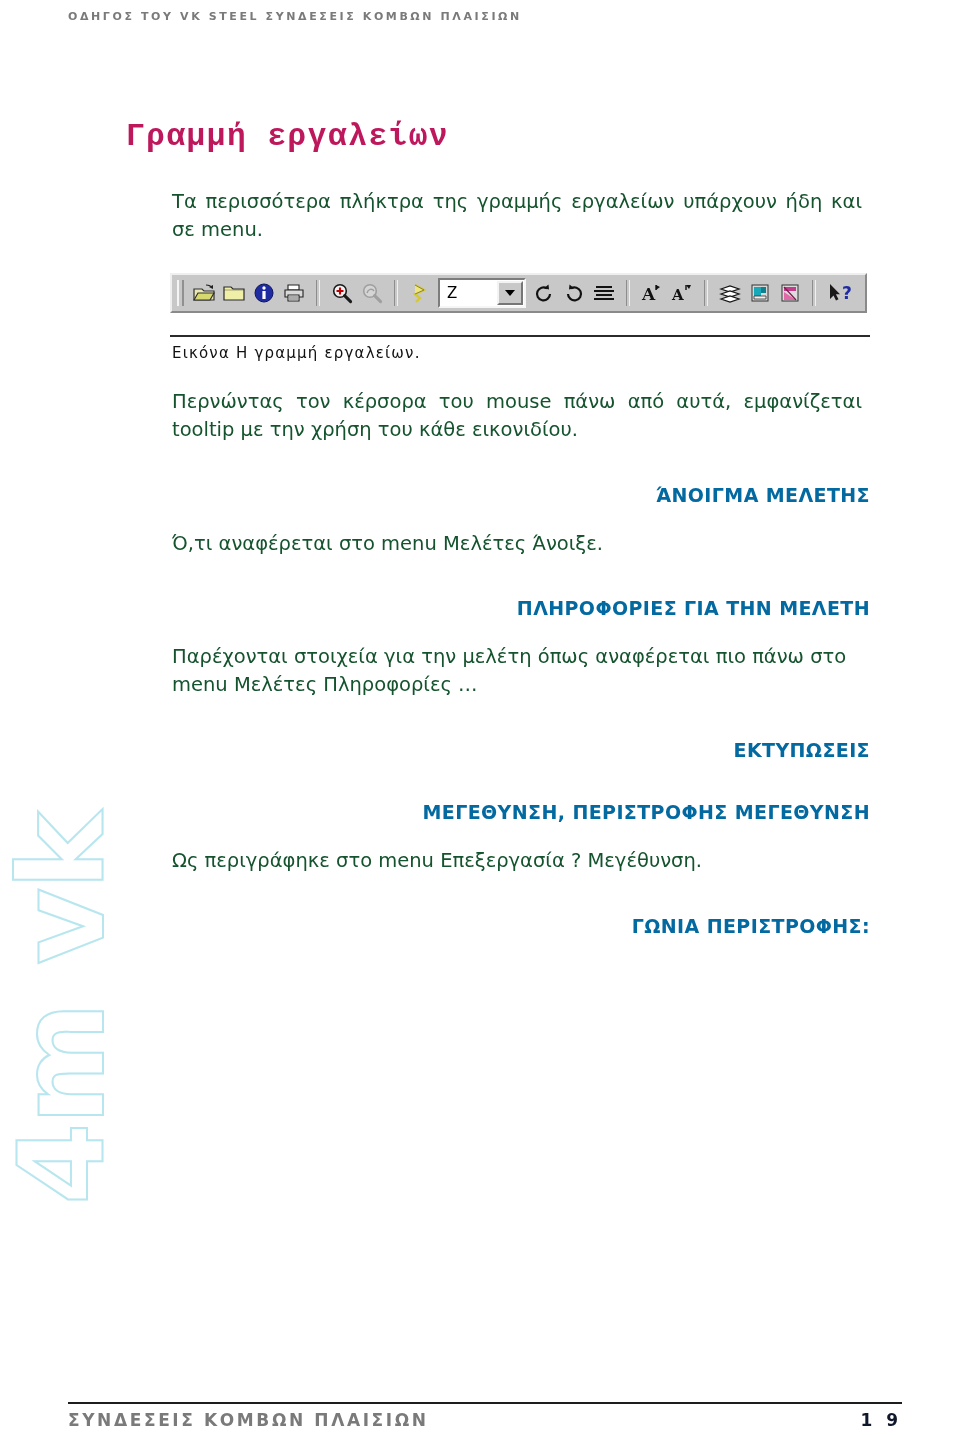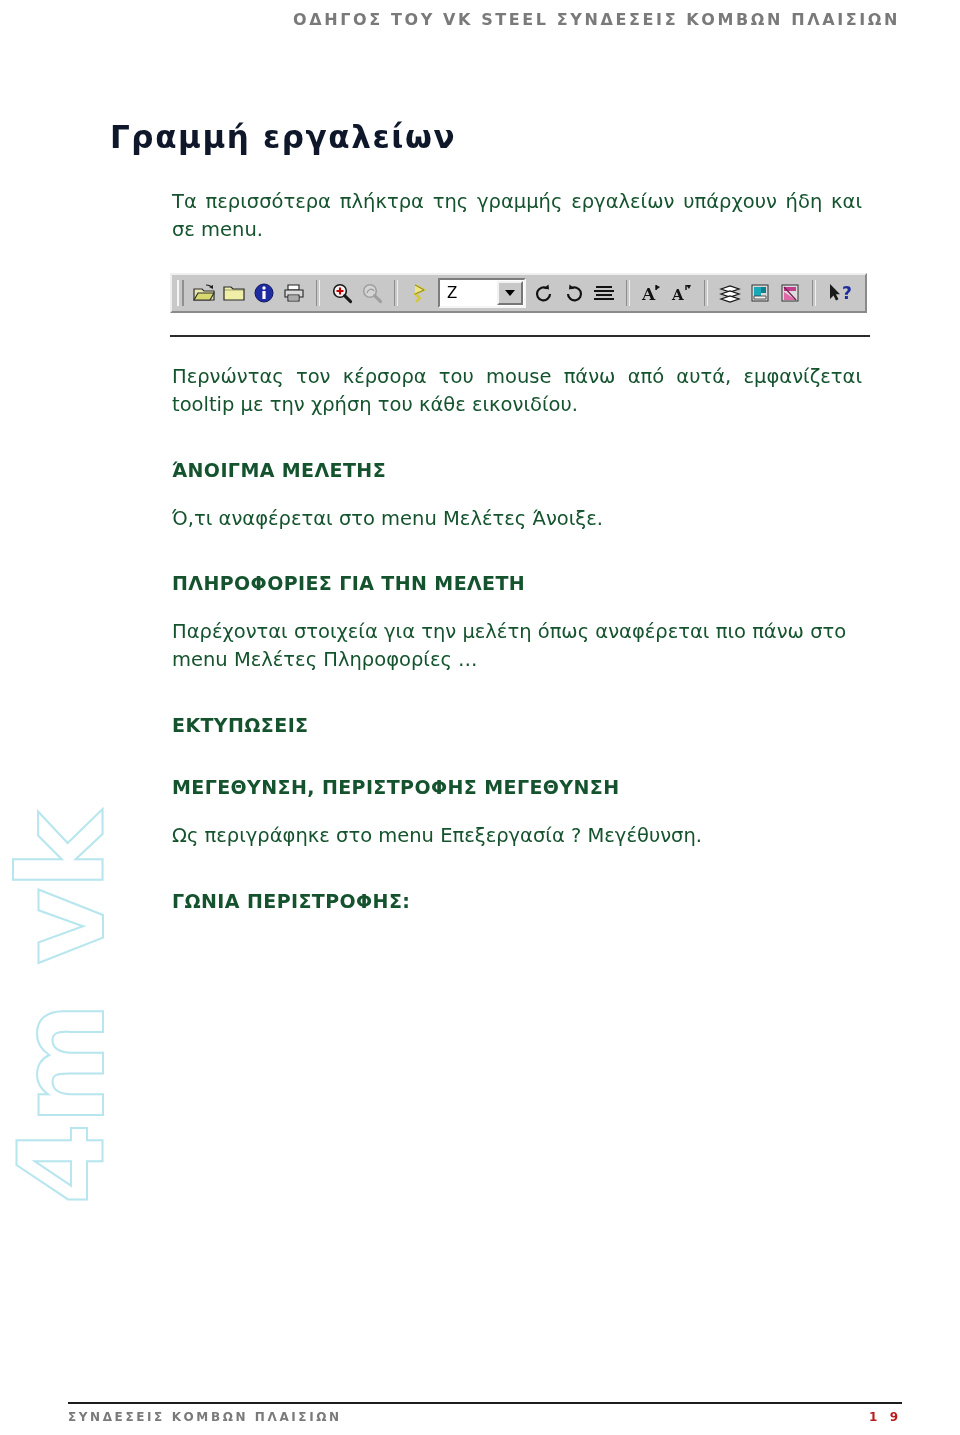--- a/index.html
+++ b/index.html
@@ -15,43 +15,43 @@
     font-family: "DejaVu Sans", "Liberation Sans", sans-serif;
     -webkit-font-smoothing: antialiased;
   }
 
   
   .page-header {
     position: absolute;
     top: 10px;
     left: 68px;
     right: 60px;
-    font-size: 16px;
+    font-size: 11px;
     font-weight: bold;
     letter-spacing: 2.6px;
     color: #7a7a7a;
     white-space: nowrap;
-    text-align: right;
   }
 
   
   .content {
     position: absolute;
     left: 110px;
     top: 120px;
     width: 760px;
   }
 
   h1.doc-title {
-    margin: 0 0 34px 0;
+    margin: 0 0 34px 16px;
     font-size: 31px;
     font-weight: bold;
-    color: #0f172a;
+    color: #be185d;
     letter-spacing: 1.6px;
     line-height: 1.1;
+    font-family: Liberation Mono, monospace;
   }
 
   .body-text {
     margin: 0;
     font-size: 19.5px;
     line-height: 1.42;
     color: #14532d;
     text-align: justify;
     padding-left: 62px;
     padding-right: 8px;
@@ -149,24 +149,25 @@
     font-size: 15px;
     letter-spacing: 1.2px;
     color: #111;
   }
 
   
   h2.section-heading {
     margin: 40px 0 0 62px;
     font-size: 19px;
     font-weight: bold;
-    color: #14532d;
+    color: #0369a1;
     font-variant: small-caps;
     letter-spacing: 0.4px;
     line-height: 1.2;
+    text-align: right;
   }
   h2.section-heading + .body-text { margin-top: 23px; }
 
   
   .watermark {
     position: absolute;
     left: -148px;
     top: 950px;
     width: 420px;
     transform: rotate(-90deg);
@@ -194,27 +195,27 @@
     margin: 0;
   }
   .footer {
     position: absolute;
     left: 68px;
     right: 58px;
     top: 1410px;
     display: flex;
     justify-content: space-between;
     align-items: center;
-    font-size: 12px;
+    font-size: 17px;
     font-weight: bold;
     letter-spacing: 2.6px;
     color: #7a7a7a;
   }
   .footer .page-num {
-    color: #b91c1c;
+    color: #0f172a;
     letter-spacing: 4px;
   }
 </style>
 </head>
 <body>
 
 <div class="page-header">ΟΔΗΓΟΣ ΤΟΥ VK STEEL ΣΥΝΔΕΣΕΙΣ ΚΟΜΒΩΝ ΠΛΑΙΣΙΩΝ</div>
 
 <div class="watermark">4m vk</div>
 
@@ -358,20 +359,21 @@
         <svg width="30" height="22" viewBox="0 0 30 22">
           <path d="M3 2l0 15 3.5-3.5 2.5 5 2.5-1.2-2.6-5H13z" fill="#1a1a1a"></path>
           <text x="15" y="17" font-family="DejaVu Sans, sans-serif" font-size="17" font-weight="bold" fill="#1f2ba0">?</text>
         </svg>
       </div>
 
     </div>
   </div>
 
   <hr class="fig-rule">
+  <div class="fig-caption">Εικόνα Η γραμμή εργαλείων.</div>
 
   <p class="body-text" style="margin-top:26px;">Περνώντας τον κέρσορα του mouse πάνω από αυτά, εμφανίζεται tooltip με την χρήση του κάθε εικονιδίου.</p>
 
   <h2 class="section-heading">ΆΝΟΙΓΜΑ ΜΕΛΕΤΗΣ</h2>
   <p class="body-text nojust">Ό,τι αναφέρεται στο menu Μελέτες Άνοιξε.</p>
 
   <h2 class="section-heading">ΠΛΗΡΟΦΟΡΙΕΣ ΓΙΑ ΤΗΝ ΜΕΛΕΤΗ</h2>
   <p class="body-text nojust">Παρέχονται στοιχεία για την μελέτη όπως αναφέρεται πιο πάνω στο menu Μελέτες  Πληροφορίες …</p>
 
   <h2 class="section-heading">ΕΚΤΥΠΩΣΕΙΣ</h2>

